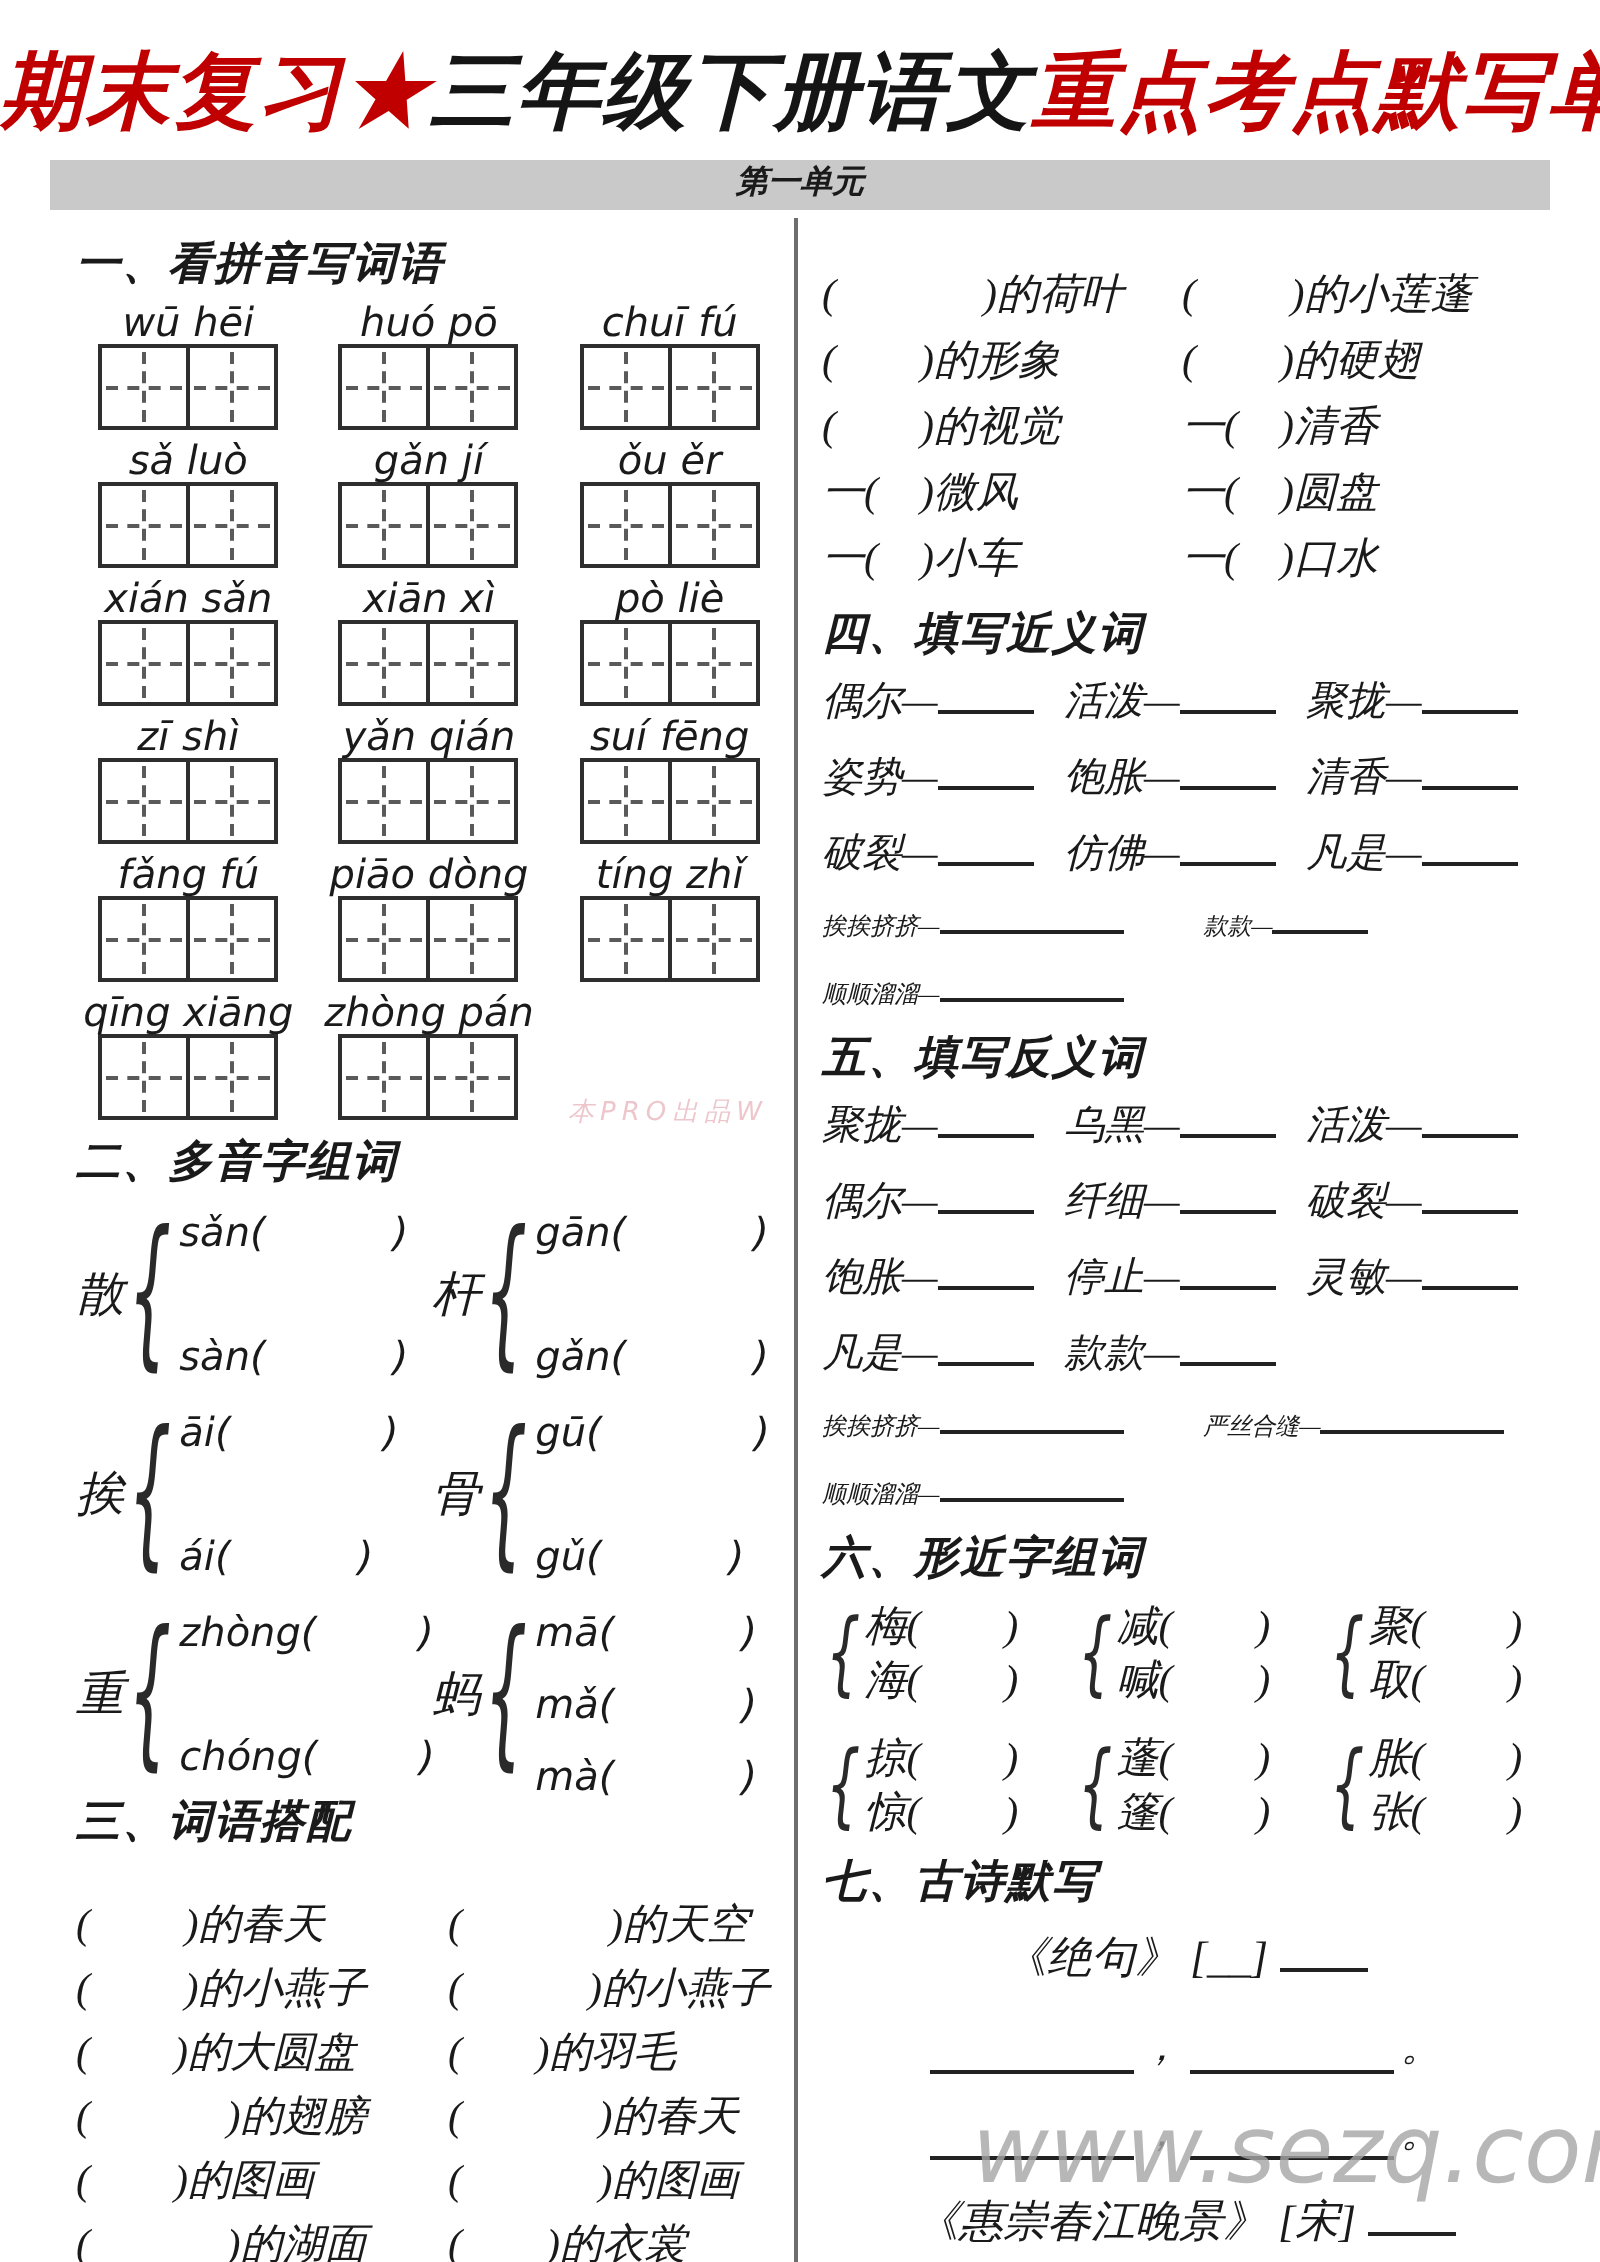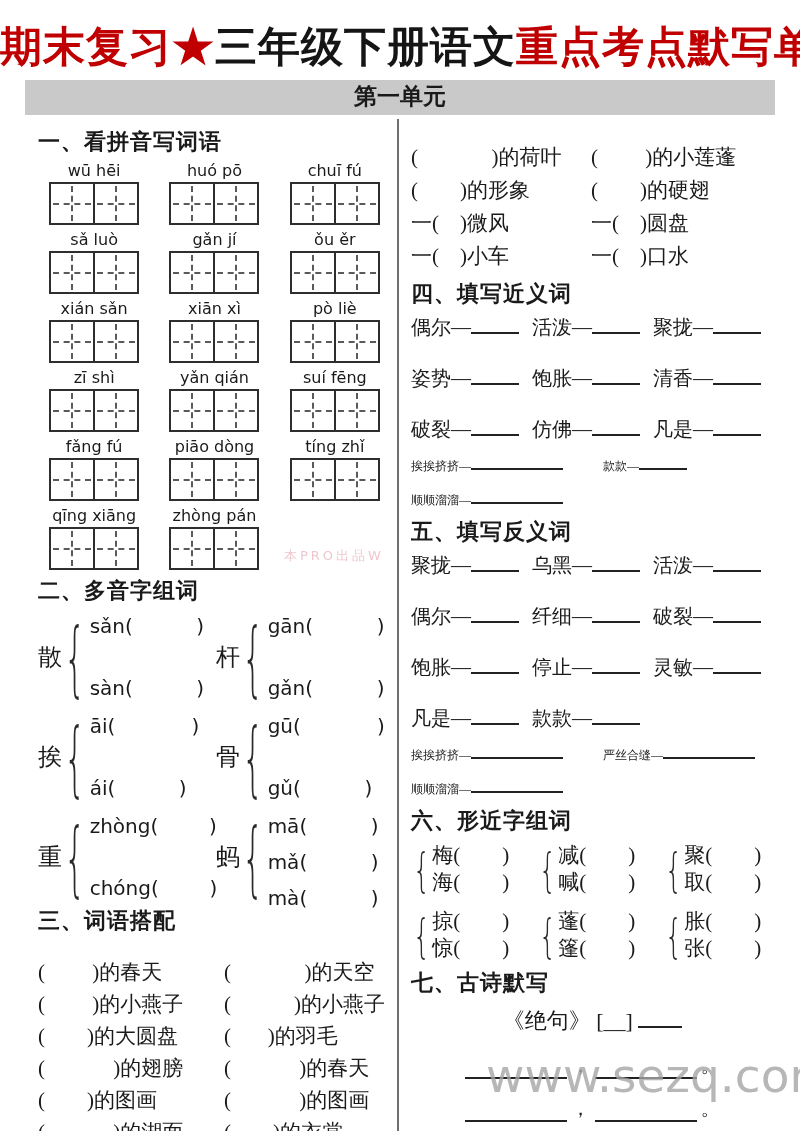--- a/index.html
+++ b/index.html
@@ -3,40 +3,41 @@
 <meta charset="utf-8">
 <style>
   html,body{margin:0;padding:0;background:#fff;}
   .page{
     position:relative;
     width:800px;height:1131px;
     background:#ffffff;
     overflow:hidden;
     font-family:"Liberation Serif", serif;
     color:#1a1a1a;
+    font-style:italic;
   }
   
   .title{
     margin:0;
     padding-top:24px;
     text-align:center;
     font-size:42px;
     font-weight:bold;
     letter-spacing:1px;
     line-height:1.1;
     white-space:nowrap;
   }
   .title .red{color:#c00000;}
   .title .black{color:#151515;}
   
   .unit-bar{
     margin:10px 25px 0 25px;
     background:#c9c9c9;
     text-align:center;
-    font-size:23px;
+    font-size:16px;
     font-weight:bold;
     padding:1px 0 3px 0;
   }
   
   .columns{display:flex;margin-top:4px;min-height:1012px;}
   .col-left{
     width:399px;box-sizing:border-box;
     padding:2px 6px 0 38px;
     border-right:2px solid #6e6e6e;
   }
@@ -50,21 +51,21 @@
   .pin-grid{
     display:grid;
     grid-template-columns:repeat(3,1fr);
     row-gap:5px;column-gap:8px;
     justify-items:center;
     margin-top:2px;
   }
   .pblock{text-align:center;}
   .pinyin{
     font-family:"DejaVu Sans", sans-serif;
-    font-size:16px;line-height:20px;white-space:nowrap;
+    font-size:20px;line-height:20px;white-space:nowrap;
   }
   .wgrid{display:flex;border:2px solid #2e2e2e;width:-moz-fit-content;width:fit-content;margin:1px auto 0 auto;}
   .wcell{width:42px;height:39px;position:relative;}
   .wcell + .wcell{border-left:2px solid #2e2e2e;}
   .wcell::before{
     content:"";position:absolute;left:50%;top:2px;bottom:2px;
     border-left:2px dashed #5a5a5a;margin-left:-1px;
   }
   .wcell::after{
     content:"";position:absolute;top:50%;left:2px;right:2px;
@@ -97,21 +98,21 @@
     display:grid;grid-template-columns:186px auto;
     font-size:21px;line-height:32px;
   }
   .cont-row{
     display:grid;grid-template-columns:180px auto;
     font-size:21px;line-height:33px;
   }
   
   .syn-grid{
     display:grid;grid-template-columns:121px 121px auto;
-    row-gap:23px;font-size:20px;margin:4px 0 6px 0;
+    row-gap:10px;font-size:20px;margin:4px 0 6px 0;
   }
   .syn-item{white-space:nowrap;}
   .syn-long{font-size:12px;margin:2px 0 8px 0;}
   .gap40{display:inline-block;width:40px;}
   
   .bl{display:inline-block;height:19px;border-bottom:2px solid #222;vertical-align:baseline;}
   .bl-s{width:48px;}
   .bl-l{width:92px;}
   .bl-a{width:44px;}
   .bl-p1{width:102px;}
@@ -371,20 +372,24 @@
     <div class="col-right">
 
       <div class="col-rows">
         <div class="cont-row">
             <span class="pre">(              )的荷叶</span>
             <span class="pre">(         )的小莲蓬</span>
           </div>
         <div class="cont-row">
             <span class="pre">(        )的形象</span>
             <span class="pre">(        )的硬翅</span>
+          </div>
+        <div class="cont-row">
+            <span class="pre">(        )的视觉</span>
+            <span class="pre">一(    )清香</span>
           </div>
         <div class="cont-row">
             <span class="pre">一(    )微风</span>
             <span class="pre">一(    )圆盘</span>
           </div>
         <div class="cont-row">
             <span class="pre">一(    )小车</span>
             <span class="pre">一(    )口水</span>
           </div>
       </div>

